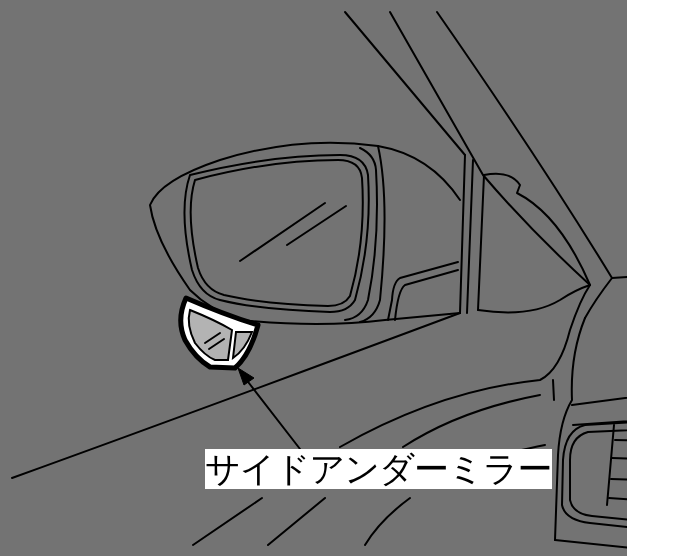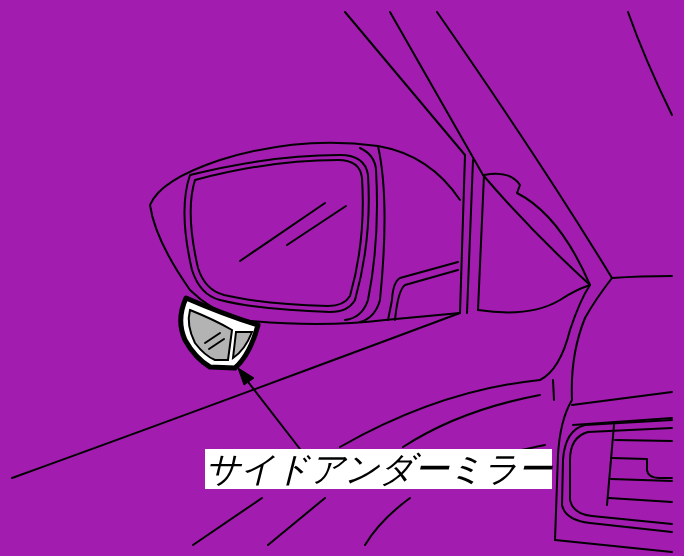--- a/index.html
+++ b/index.html
@@ -1,16 +1,16 @@
 <!DOCTYPE html>
 <html><head>
 <meta charset="utf-8">
 <style>
   html, body { margin: 0; padding: 0; background: #ffffff; }
-  .canvas { position: relative; width: 684px; height: 556px; overflow: hidden; background: #a21caf; font-style: italic; }
+  .canvas { position: relative; width: 627px; height: 556px; overflow: hidden; background: #737373; }
   svg { position: absolute; left: 0; top: 0; }
   .ln { fill: none; stroke: #000; stroke-width: 2; stroke-linecap: round; stroke-linejoin: round; }
   .label {
     position: absolute; left: 205px; top: 449px;
     font-family: "DejaVu Sans", sans-serif; font-size: 35px; color: #000;
     letter-spacing: -1px; white-space: nowrap; background: #fff; line-height: 40px;
   }
 </style>
 </head>
 <body>

